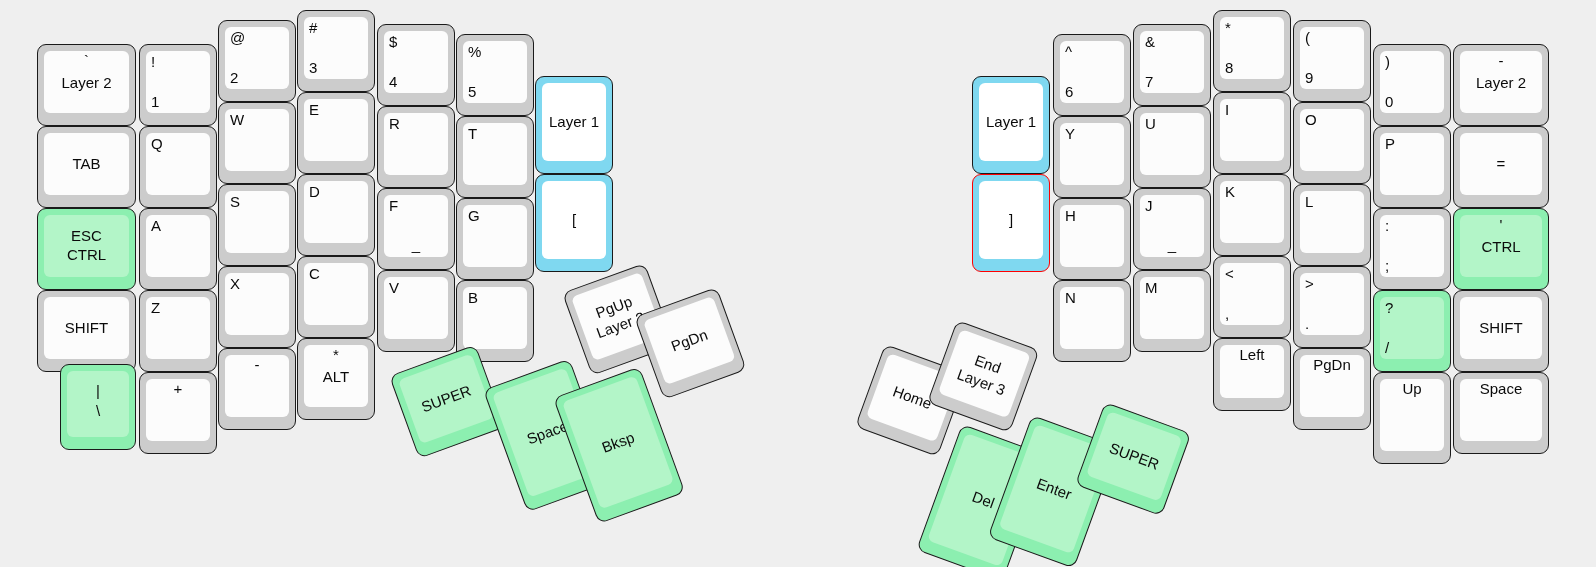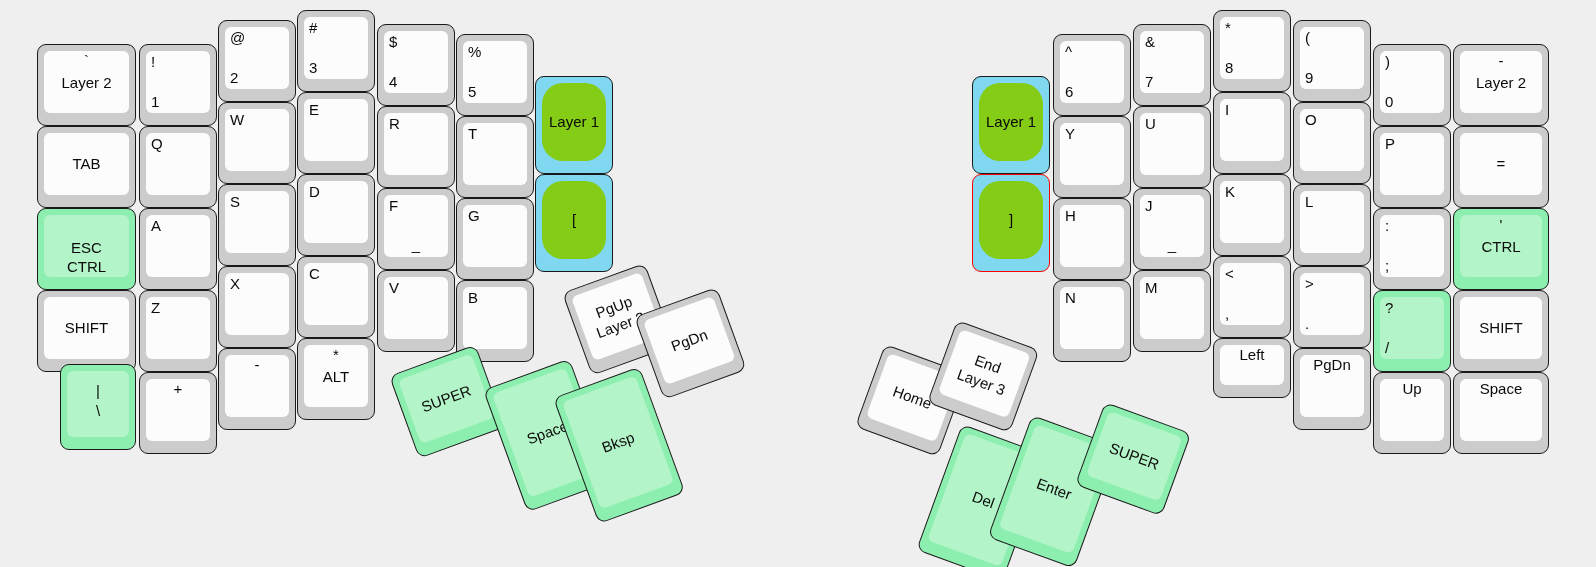--- a/index.html
+++ b/index.html
@@ -50,21 +50,21 @@
   
   .lg.ct{ left:0; right:0; top:2px; text-align:center; }
   .lg.cm{ left:0; right:0; top:50%; transform:translateY(-45%); text-align:center; }
   
   .lg.home{ left:0; right:0; bottom:0px; text-align:center; font-size:15px; }
 
   
   .key.green { background:#8cefb0; }
   .key.green .cap { background:#b3f5c8; }
   .key.blue  { background:#7fd8f0; }
-  .key.blue  .cap { background:#84cc16;border-radius:21px; }
+  .key.blue  .cap { background:#ffffff; }
   .key.sel   { border-color:#ff0000; }
 
   
   .key.rot{ transform-origin:0 0; }
 </style>
 </head>
 <body>
 
 <div id="board" style="background: rgb(239, 239, 239); width: 1596px; height: 567px;">
     <div>
@@ -75,21 +75,21 @@
             <span class="lg cm">Layer 2</span>
           </div>
         </div>
         <div class="key" style="left: 37px; top: 126px; width: 99px; height: 82px;">
           <div class="cap">
             <span class="lg c">TAB</span>
           </div>
         </div>
         <div class="key green" style="left: 37px; top: 208px; width: 99px; height: 82px;">
           <div class="cap">
-            <span class="lg c2" style="white-space: pre-line; line-height: 1.25; margin-top: 12px;">ESC
+            <span class="lg c2" style="white-space: pre-line; line-height: 1.25;">ESC
 CTRL</span>
           </div>
         </div>
         <div class="key" style="left: 37px; top: 290px; width: 99px; height: 82px;">
           <div class="cap">
             <span class="lg c">SHIFT</span>
           </div>
         </div>
       </div>
       <div>
@@ -347,21 +347,21 @@
           <div class="cap">
             <span class="lg tl">K</span>
           </div>
         </div>
         <div class="key" style="left: 1213px; top: 256px; width: 78px; height: 82px;">
           <div class="cap">
             <span class="lg tl">&lt;</span>
             <span class="lg bl">,</span>
           </div>
         </div>
-        <div class="key" style="left: 1213px; top: 338px; width: 78px; height: 60px;">
+        <div class="key" style="left: 1213px; top: 338px; width: 78px; height: 73px;">
           <div class="cap">
             <span class="lg ct">Left</span>
           </div>
         </div>
       </div>
       <div>
         <div class="key" style="left: 1293px; top: 20px; width: 78px; height: 82px;">
           <div class="cap">
             <span class="lg tl">(</span>
             <span class="lg bl">9</span>
@@ -406,21 +406,21 @@
             <span class="lg tl">:</span>
             <span class="lg bl">;</span>
           </div>
         </div>
         <div class="key green" style="left: 1373px; top: 290px; width: 78px; height: 82px;">
           <div class="cap">
             <span class="lg tl">?</span>
             <span class="lg bl">/</span>
           </div>
         </div>
-        <div class="key" style="left: 1373px; top: 372px; width: 78px; height: 82px;">
+        <div class="key" style="left: 1373px; top: 372px; width: 78px; height: 92px;">
           <div class="cap">
             <span class="lg ct">Up</span>
           </div>
         </div>
       </div>
       <div>
         <div class="key" style="left: 1453px; top: 44px; width: 96px; height: 82px;">
           <div class="cap">
             <span class="lg ct">-</span>
             <span class="lg cm">Layer 2</span>

